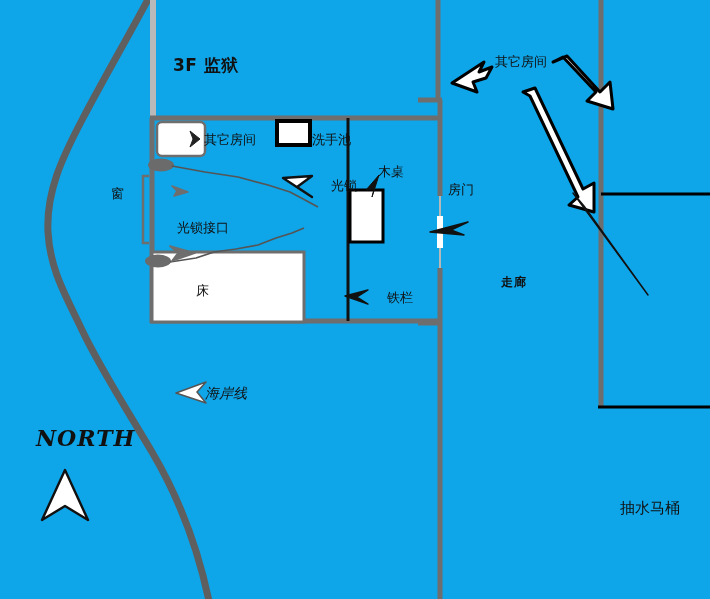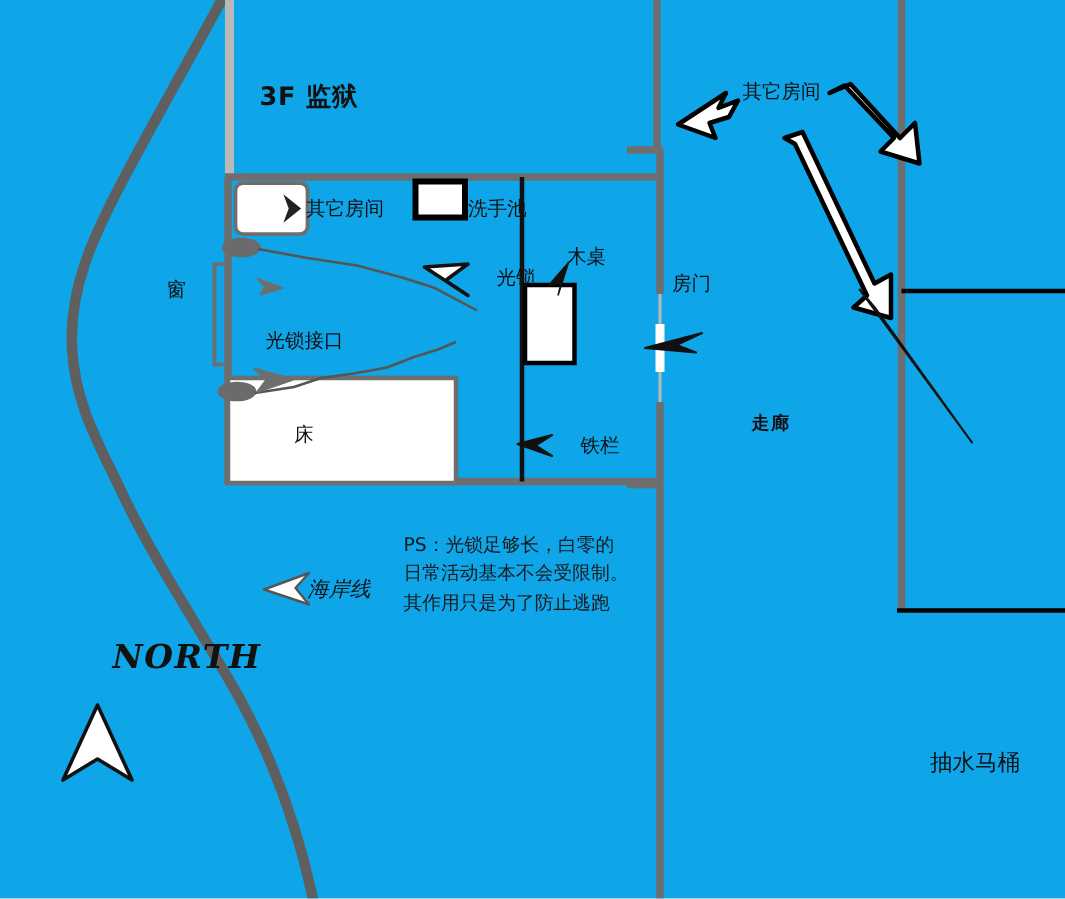--- a/index.html
+++ b/index.html
@@ -50,21 +50,20 @@
     width: 150px;
     white-space: normal;
     color: #1a1a1a;
   }
   .lbl-compass {
     font-family: "DejaVu Serif", "Liberation Serif", serif;
     font-style: italic;
     font-weight: bold;
     font-size: 22px;
     letter-spacing: 1px;
-    margin-left: 39px;
   }
   .lbl-coast {
     font-family: Liberation Mono, monospace;
     font-style: italic;
     font-size: 14px;
   }
   .lbl-exit {
     font-size: 15px;
   }
 </style>
@@ -173,15 +172,14 @@
   <div class="lbl lbl-sm" style="left:495px; top:54px;">其它房间</div>
 
   <div class="lbl lbl-room" style="left:501px; top:256px;">走廊</div>
 
   <div class="lbl lbl-exit" style="left:620px; top:499px;">抽水马桶</div>
 
   <div class="lbl lbl-coast" style="left:205px; top:386px;">海岸线</div>
 
   <div class="lbl lbl-compass" style="left:36px; top:425px;">NORTH</div>
 
-  <div class="lbl lbl-note" style="left:269px; top:353px;">PS：光锁足够长，白零的日常活动基本不会受限制。其作用只是为了防止逃跑</div>
 
 </div>
 
 </body></html>

